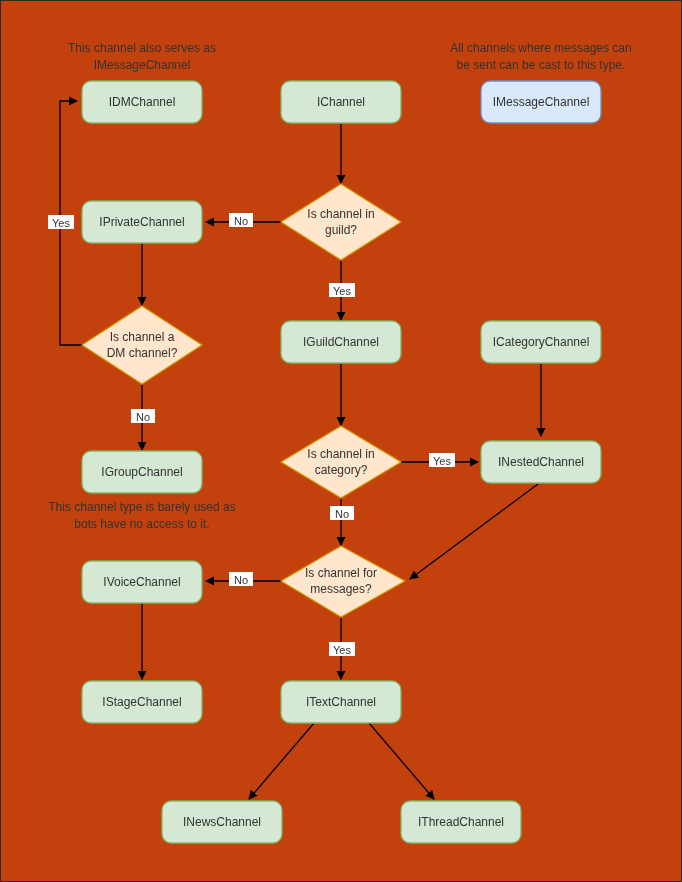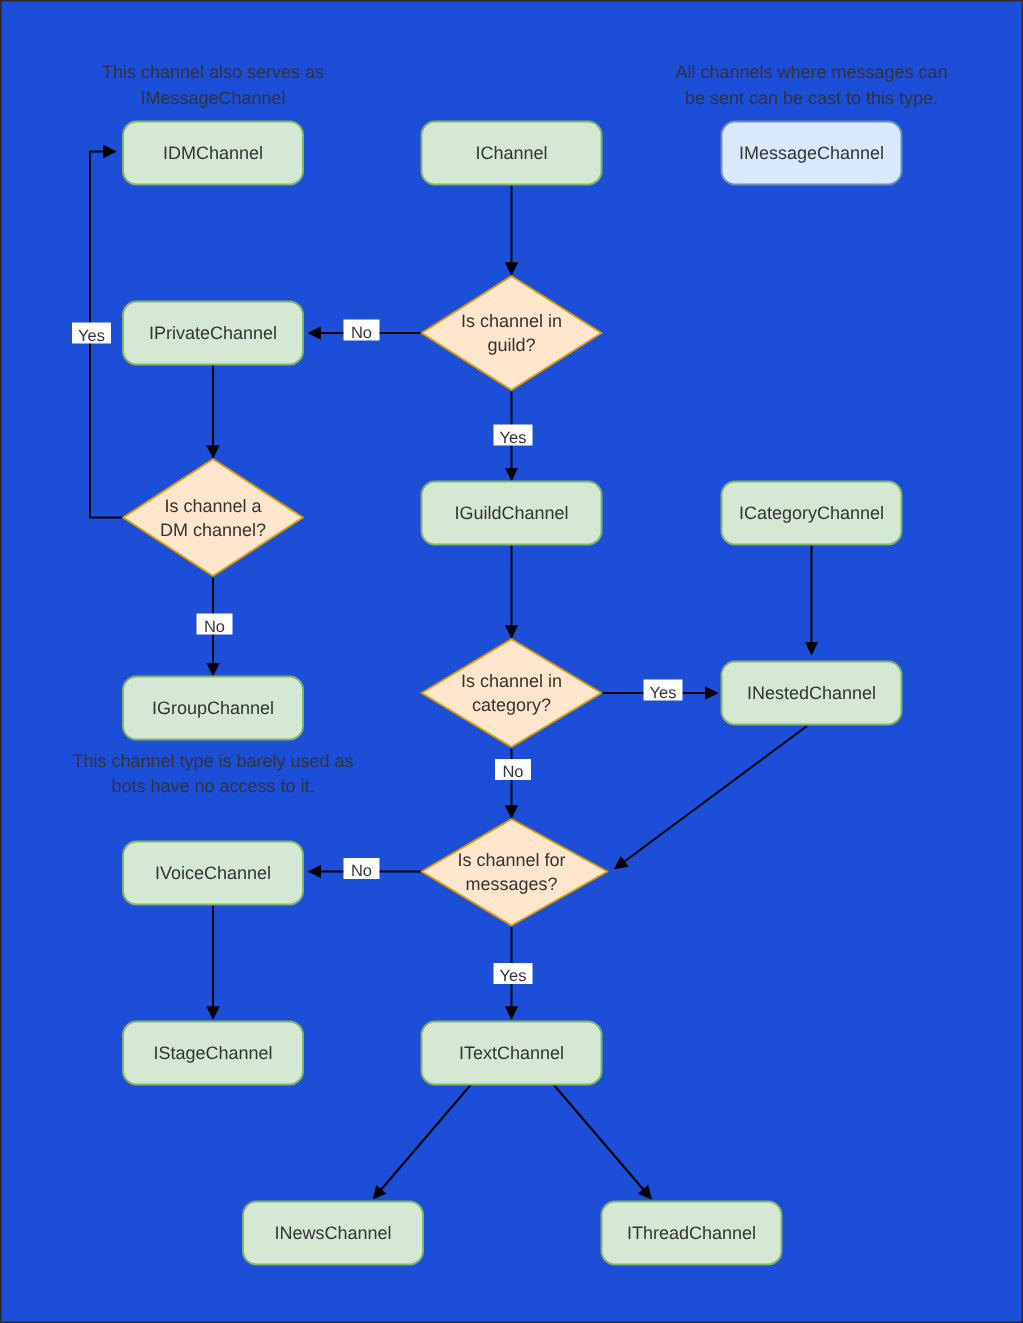--- a/index.html
+++ b/index.html
@@ -14,21 +14,21 @@
     overflow: hidden;
   }
   #canvas-frame {
     position: absolute;
     left: 0;
     top: 0;
     width: 682px;
     height: 882px;
     box-sizing: border-box;
     border: 1px solid #2b2b2b;
-    background: #1d4ed8;
+    background: #c2410c;
   }
   svg#flow {
     display: block;
     width: 682px;
     height: 882px;
   }
   .node-label, .diamond-label, .edge-label, .note-text {
     font-family: "Liberation Sans", sans-serif;
     fill: #333333;
   }

